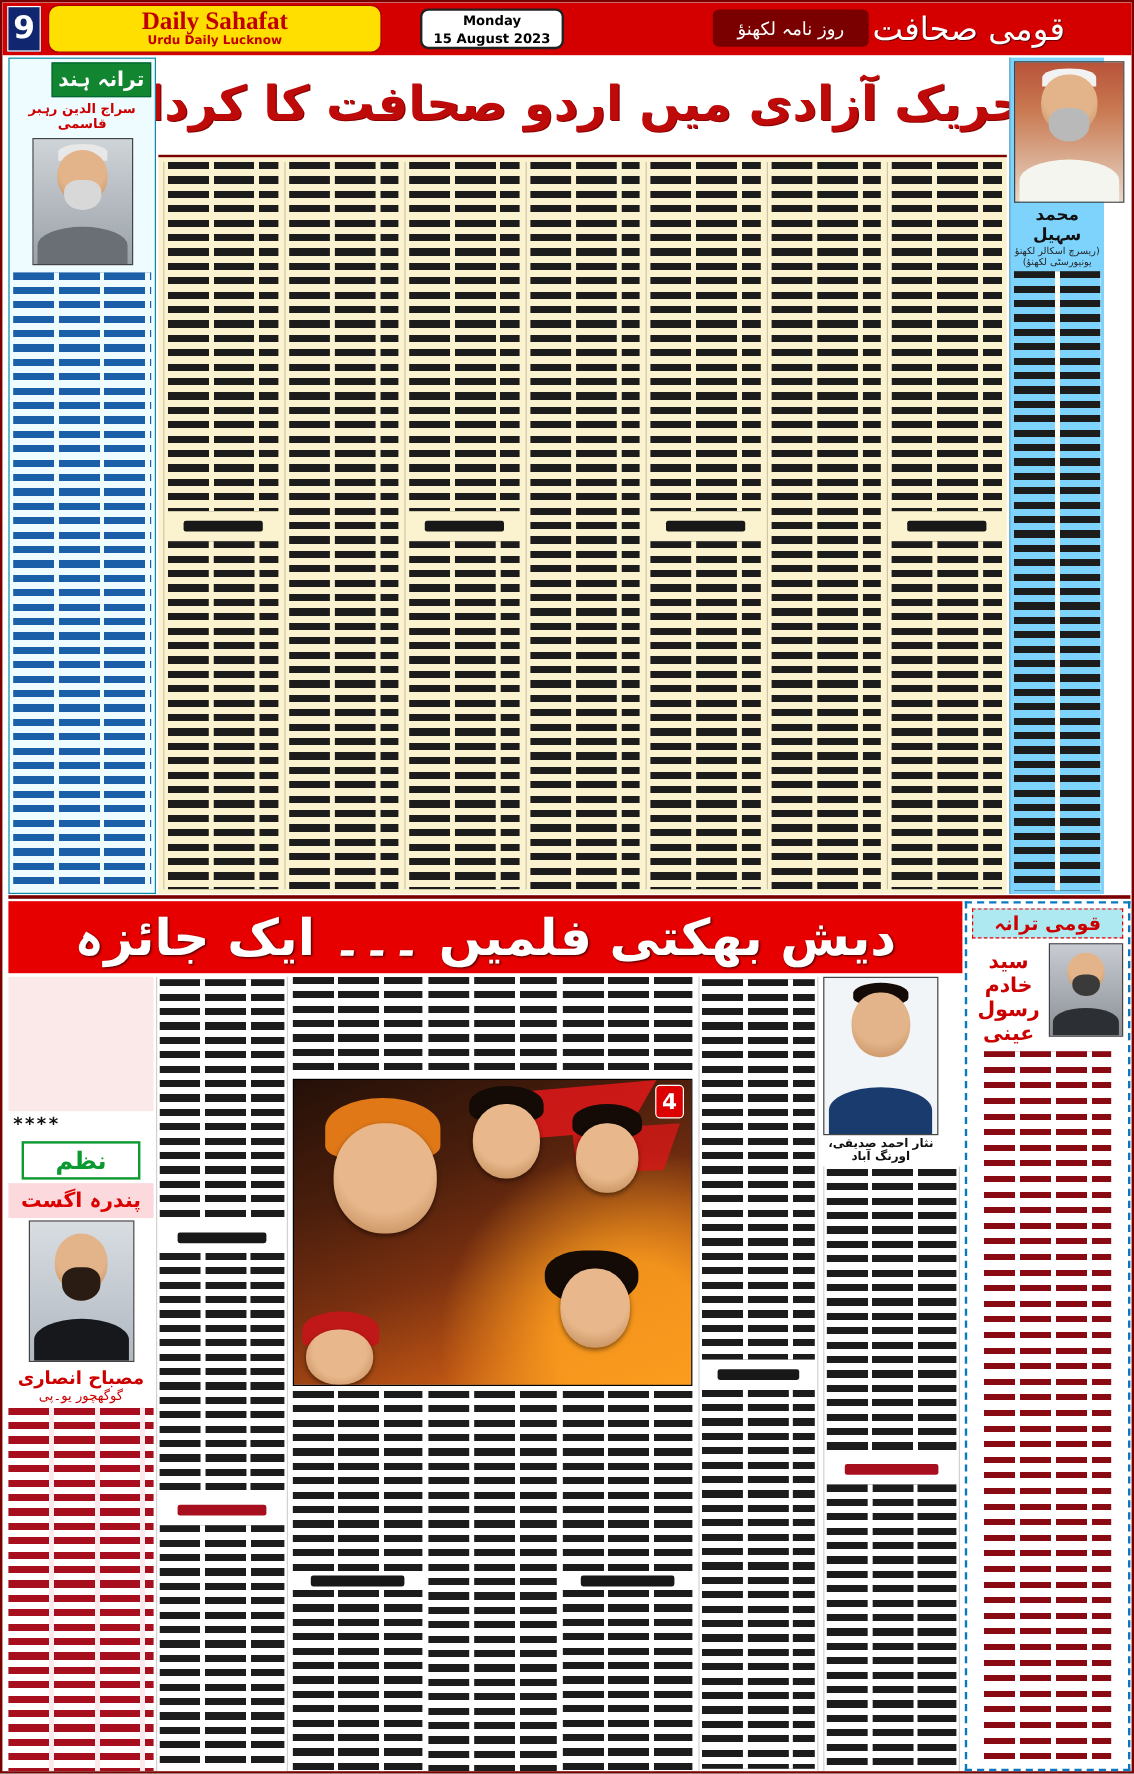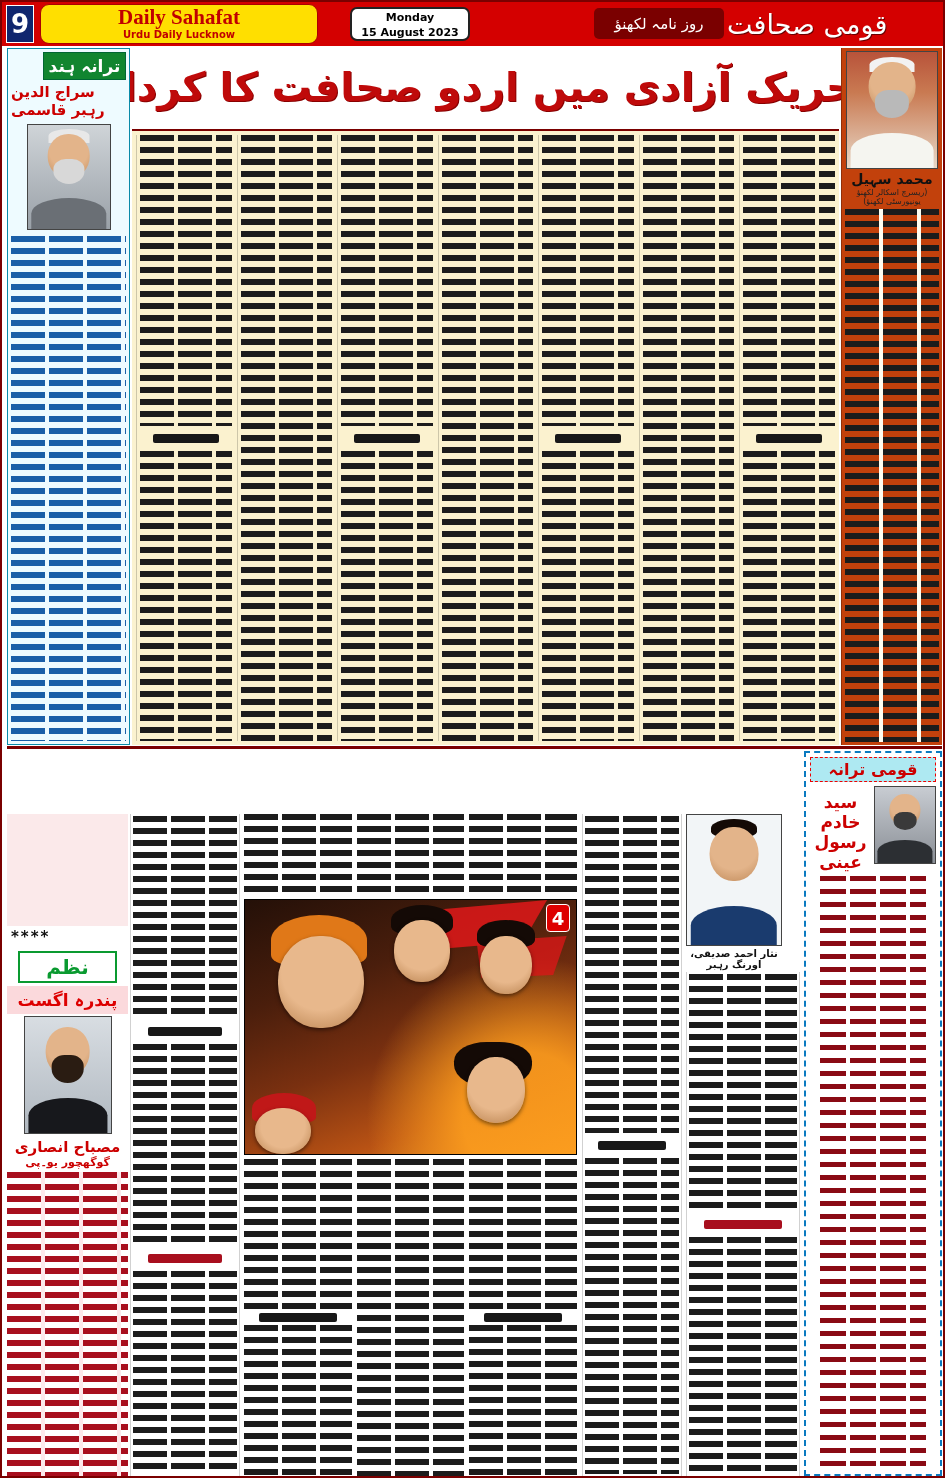--- a/index.html
+++ b/index.html
@@ -55,25 +55,25 @@
     direction:rtl; white-space:nowrap; text-shadow:1px 1px 0 #800; }
   .top-body { position:absolute; left:130px; top:127px; width:707px; height:616px; background:#fbf2cf;
     display:flex; flex-direction:row-reverse; gap:5px; padding:4px; border-top:2px solid #7a0000; }
   .top-body .col { flex:1; display:flex; flex-direction:column; gap:5px; border-left:1px solid rgba(0,0,0,.18); padding-left:3px; }
   .top-body .col .sim { flex:1; }
   
   .tside { position:absolute; left:5px; top:46px; width:123px; height:697px; background:#eefbff;
     border:1px solid #0a8aa8; padding:3px; display:flex; flex-direction:column; }
   .greenbox { background:#11852f; color:#fff; font-weight:bold; text-align:center; font-size:17px;
     padding:3px 0; direction:rtl; border:1px solid #063; flex:none;margin-left:32px; }
-  .tside-author { color:#c00; font-size:15px; font-weight:bold; text-align:left; direction:rtl;
+  .tside-author { color:#c00; font-size:11px; font-weight:bold; text-align:center; direction:rtl;
     padding:3px 0; flex:none; }
   .tside .sim { flex:1; margin-top:4px; }
   
-  .tauth { position:absolute; left:839px; top:46px; width:101px; height:697px; background:#c2410c;
+  .tauth { position:absolute; left:839px; top:46px; width:79px; height:697px; background:#7dd3fc;
     border-left:1px solid rgba(0,0,0,.25); padding:3px; display:flex; flex-direction:column; }
   .tauth-name { font-size:14px; font-weight:bold; color:#111; text-align:center; direction:rtl; flex:none; padding-top:2px; }
   .tauth-desc { font-size:8px; color:#222; text-align:center; direction:rtl; flex:none; padding:1px 0 3px; }
   .tauth .sim { flex:1; --bg:#fffef2; }
   
   .photo { position:relative; overflow:hidden; border:1px solid #444; flex:none; }
   .ph-head { position:absolute; left:50%; top:9%; width:52%; height:42%; transform:translateX(-50%);
     background:radial-gradient(circle at 50% 35%, #e3b48a 0 55%, #c08a5a 100%); border-radius:48%; }
   .ph-beard { position:absolute; left:50%; top:33%; width:38%; height:24%; transform:translateX(-50%);
     border-radius:40% 40% 50% 50%; }
@@ -97,21 +97,21 @@
   
   .bside { position:absolute; left:5px; top:812px; width:121px; height:662px; display:flex;
     flex-direction:column; background:#fff; }
   .bside-top { height:112px; flex:none; background:#fbe9ea; }
   .stars { color:#111; font-weight:bold; font-size:15px; letter-spacing:2px; padding:2px 4px; flex:none; }
   .nazmbox { border:2px solid #0a9a30; color:#0a9a30; font-weight:bold; text-align:center;
     font-size:20px; width:82%; margin:3px auto; padding:2px 0; direction:rtl; flex:none; }
   .p15 { background:#fbd9dc; color:#d00; font-weight:bold; text-align:center; font-size:17px;
     padding:4px 0; margin:0 0; direction:rtl; flex:none; }
   .bside-name { color:#c00; font-weight:bold; font-size:15px; text-align:center; direction:rtl; flex:none; padding-top:2px; }
-  .bside-place { color:#c00; font-size:11px; text-align:center; direction:rtl; flex:none; padding-bottom:3px;font-weight:bold; }
+  .bside-place { color:#c00; font-size:11px; text-align:center; direction:rtl; flex:none; padding-bottom:3px; }
   .bside .fill { flex:1; }
   
   .bcol { position:absolute; background:#fff; display:flex; flex-direction:column; gap:5px;
     border-left:1px solid rgba(0,0,0,.18); border-right:1px solid rgba(0,0,0,.18); padding:2px; }
   .bcol .sim { flex:1; }
   .brow { position:absolute; display:flex; flex-direction:row-reverse; gap:5px; }
   .brow .col { flex:1; display:flex; flex-direction:column; }
   .brow .col .sim { flex:1; }
   .mphoto-cap { position:absolute; left:684px; top:946px; width:96px; height:22px; font-size:10px;
     font-weight:bold; color:#111; text-align:center; direction:rtl; }
@@ -207,20 +207,21 @@
       <div class="ph-beard" style="background:#b9b9b9;"></div>
       <div class="ph-torso" style="background:#f5f5f0;"></div>
     </div>
     <div class="tauth-name">محمد سہیل</div>
     <div class="tauth-desc">(ریسرچ اسکالر لکھنؤ یونیورسٹی لکھنؤ)</div>
     <div class="sim"></div>
   </div>
 
   <div class="mid-rule"></div>
 
+  <div class="hl2">دیش بھکتی فلمیں ۔۔۔ ایک جائزہ</div>
 
   <div class="bpoem">
     <div class="bpoem-title">قومی ترانہ</div>
     <div class="bpoem-authrow">
       <div class="photo" style="width:62px; height:78px; background:linear-gradient(180deg,#c8ccd2,#8a8f96);">
         <div class="ph-head"></div>
         <div class="ph-beard" style="background:#3a3a3a;"></div>
         <div class="ph-torso" style="background:#2c2f33;"></div>
       </div>
       <div class="bpoem-name">
@@ -303,21 +304,21 @@
     <div class="sim white-bg"></div>
     <div class="bar"></div>
     <div class="sim white-bg"></div>
   </div>
 
   <div class="photo" style="position:absolute; left:684px; top:812px; width:96px; height:132px; background:#f2f5f7;">
     <div class="hair" style="left:26%; top:3%; width:48%; height:14%;"></div>
     <div class="ph-head"></div>
     <div class="ph-torso" style="background:#1a3b6e;"></div>
   </div>
-  <div class="mphoto-cap">نثار احمد صدیقی، اورنگ رہبر</div>
+  <div class="mphoto-cap">نثار احمد صدیقی، اورنگ آباد</div>
 
   <div class="bcol" style="left:684px; top:970px; width:114px; height:504px;">
     <div class="sim white-bg"></div>
     <div class="bar red"></div>
     <div class="sim white-bg"></div>
   </div>
 
 </div>
 
 </body></html>

